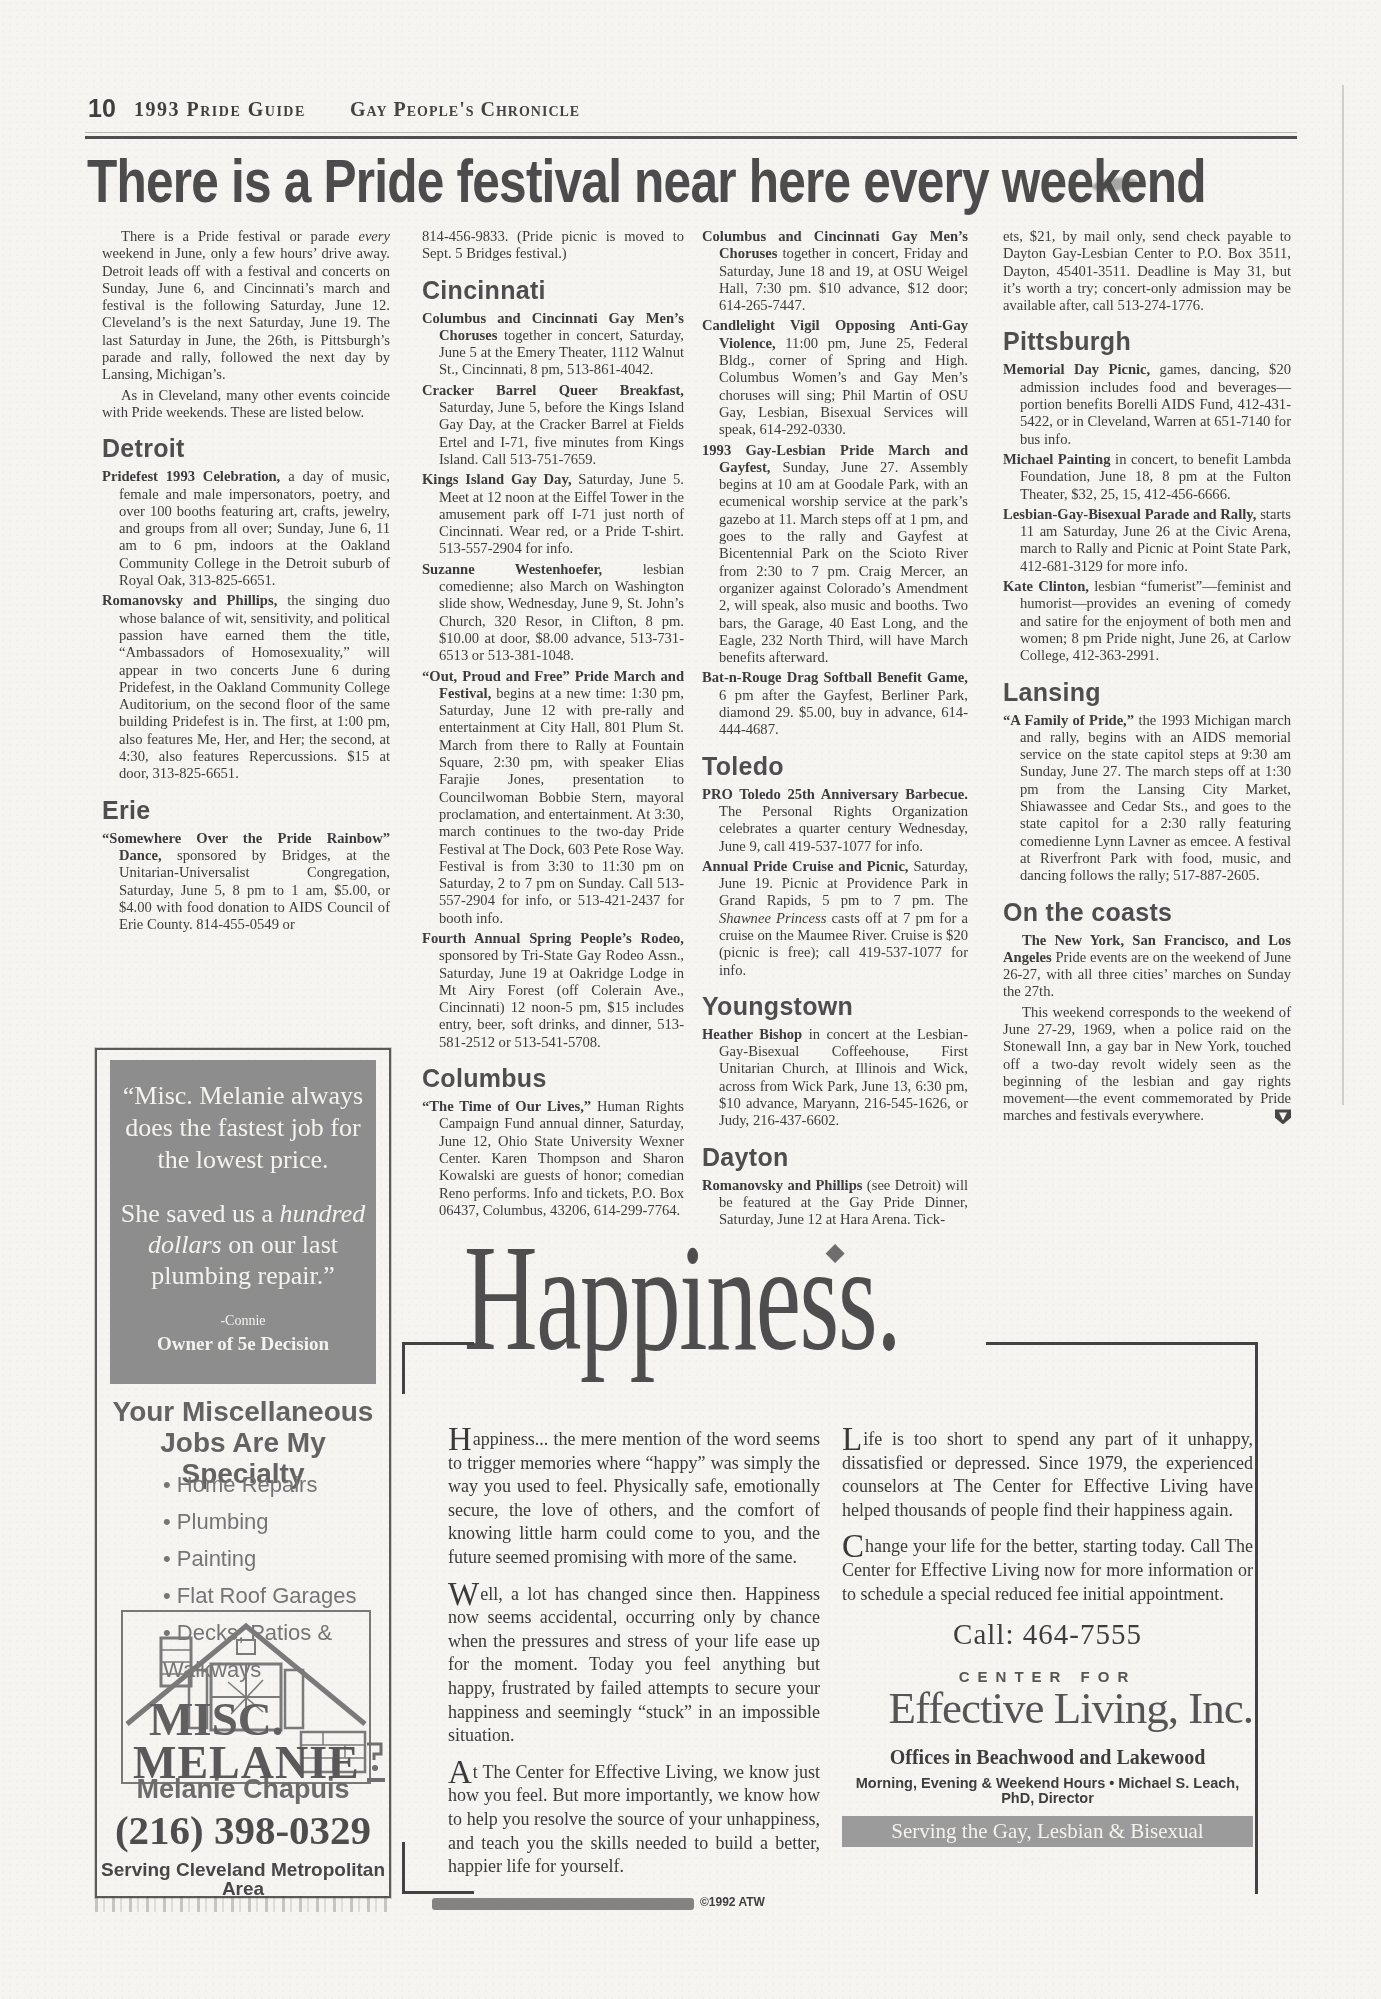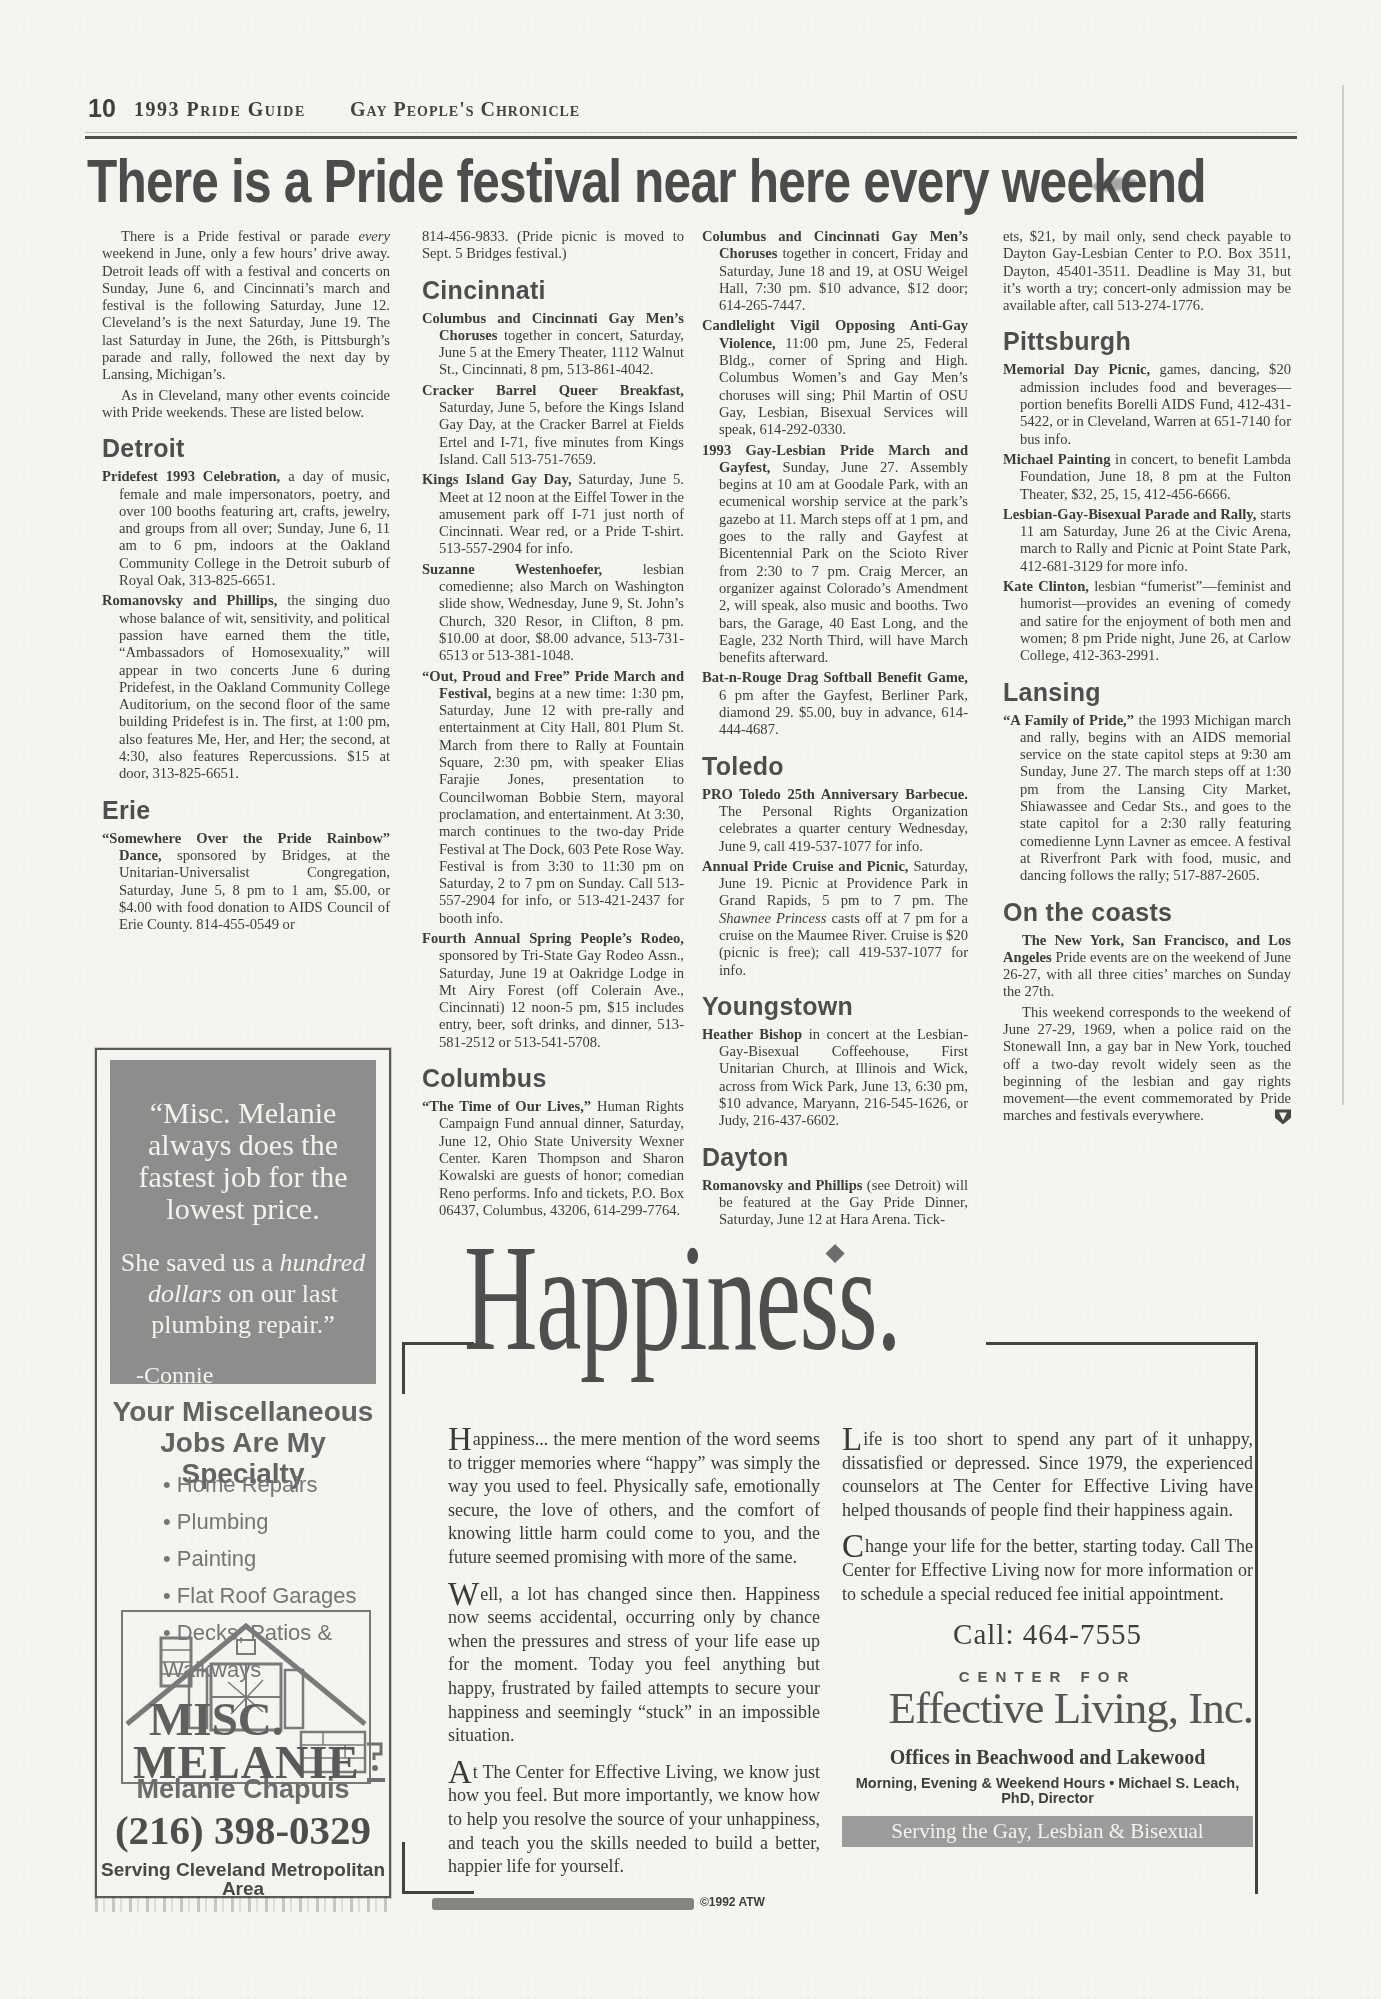--- a/index.html
+++ b/index.html
@@ -30,23 +30,23 @@
   .b{font-weight:bold}.i{font-style:italic}
   .diamond{text-align:center;color:#6e6e6e;font-size:25px;margin-top:14px;}
   .endmark{position:relative;display:inline-block;width:16px;height:15px;background:#474747;
            clip-path:polygon(0 0,100% 0,100% 55%,50% 100%,0 55%);vertical-align:-2px;float:right;margin-top:2px;}
   .endmark::after{content:"";position:absolute;left:4px;top:3px;width:8px;height:8px;background:#f5f4f0;
            clip-path:polygon(0 0,100% 0,50% 100%);}
   
   .melanie{position:absolute;left:95px;top:1048px;width:292px;height:846px;border:2px solid #5a5a5a;box-shadow:0 0 0 1px #cfccc6;}
   .m-quote{position:absolute;left:13px;top:10px;right:13px;height:324px;background:#8d8d8d;color:#f4f3ee;
            text-align:center;font-family:"Liberation Serif",serif;}
-  .m-q1{font-size:30px;line-height:32px;margin:37px 8px 0;}
+  .m-q1{font-size:26px;line-height:32px;margin:20px 8px 0;}
   .m-q2{font-size:26px;line-height:31px;margin:22px 8px 0;}
-  .m-attr{text-align:left;font-size:24px;margin:22px 26px 0;}
+  .m-attr{text-align:center;font-size:14px;margin:22px 26px 0;}
   .m-attr2{text-align:center;font-weight:bold;font-size:19px;margin:4px 0 8px;}
   .m-tagline{position:absolute;top:346px;left:0;right:0;text-align:center;font:bold 28px/31px "Liberation Sans",sans-serif;color:#636363;}
   .m-services{position:absolute;top:416px;left:66px;margin:0;padding:0;list-style:none;
               font:22px/37px "Liberation Sans",sans-serif;color:#757575;max-width:215px;}
   .m-services li::before{content:"• ";}
   .m-house-box{position:absolute;left:24px;top:540px;width:246px;height:170px;border:2px solid #787878;margin-top:20px;}
   .m-misc{position:absolute;left:26px;top:84px;font:bold 47px/1 "Liberation Serif",serif;color:#606060;}
   .m-name{position:absolute;left:10px;top:128px;font:bold 46px/1 "Liberation Serif",serif;color:#595959;letter-spacing:1px;}
   .m-owner{position:absolute;top:726px;left:0;right:0;text-align:center;font:bold 27px/1 "Liberation Sans",sans-serif;color:#6c6c6c;}
   .m-phone{position:absolute;top:760px;left:0;right:0;text-align:center;font:bold 41px/1 "Liberation Serif",serif;color:#4d4d4d;}

